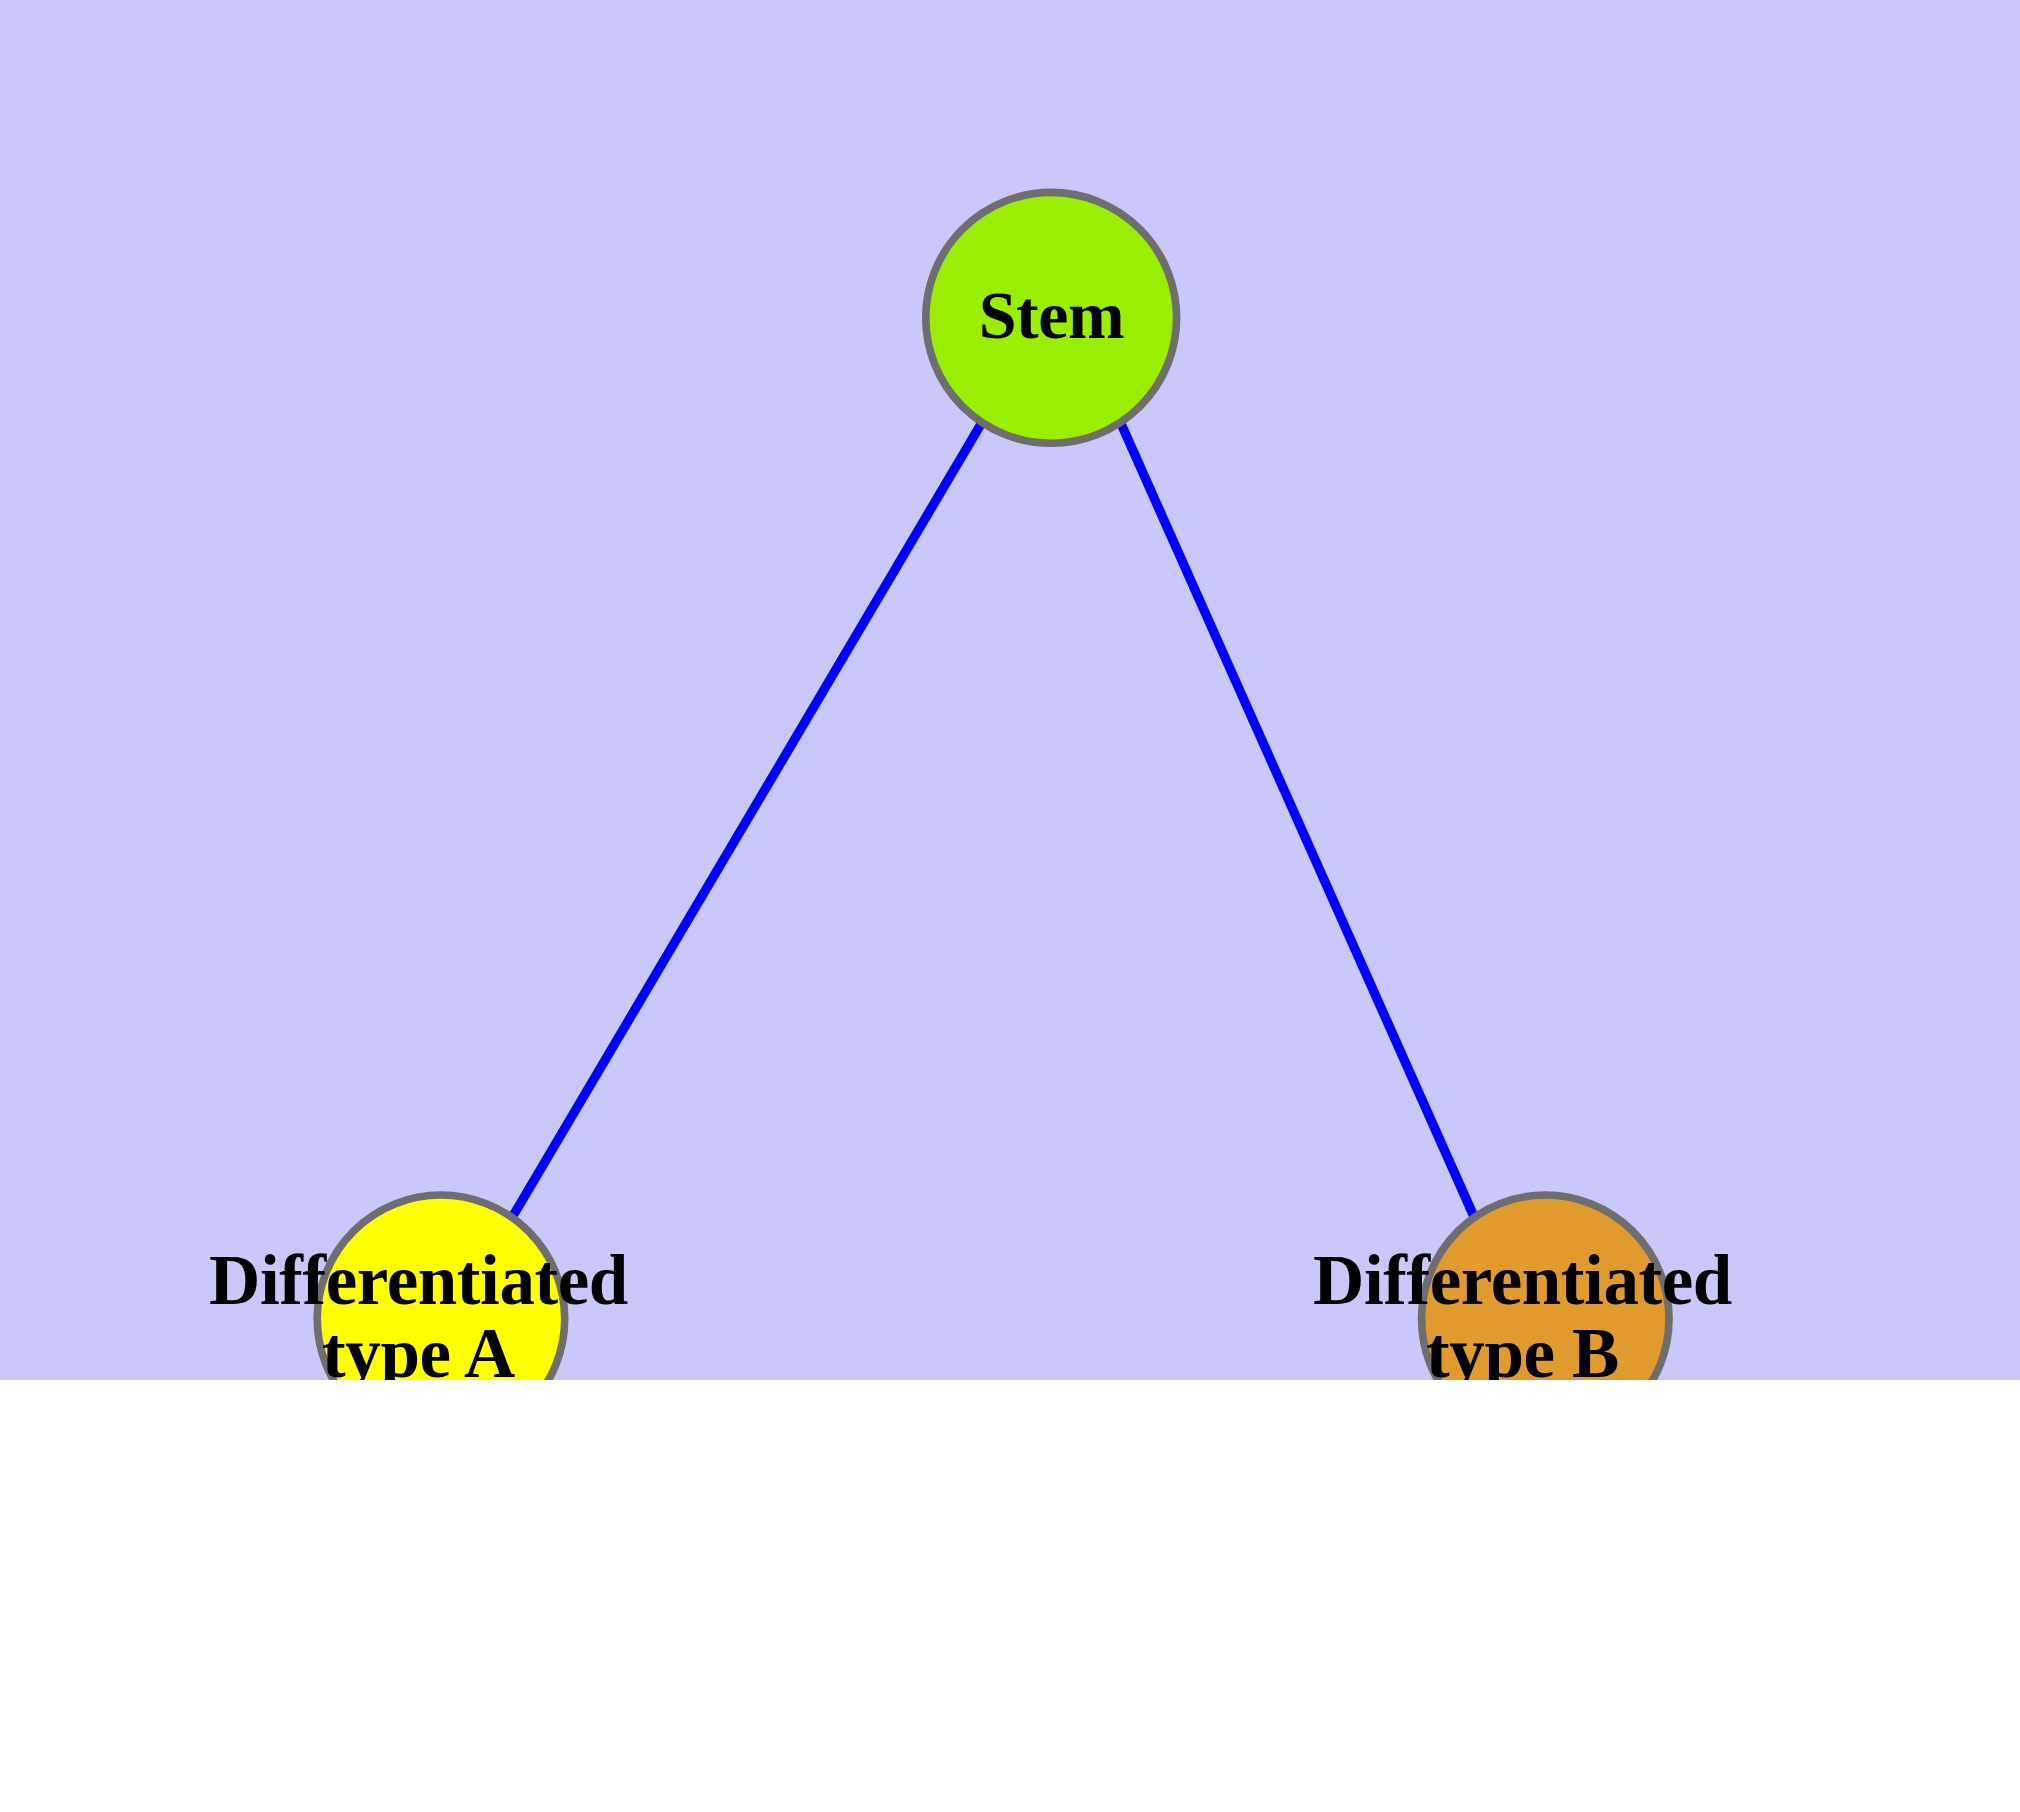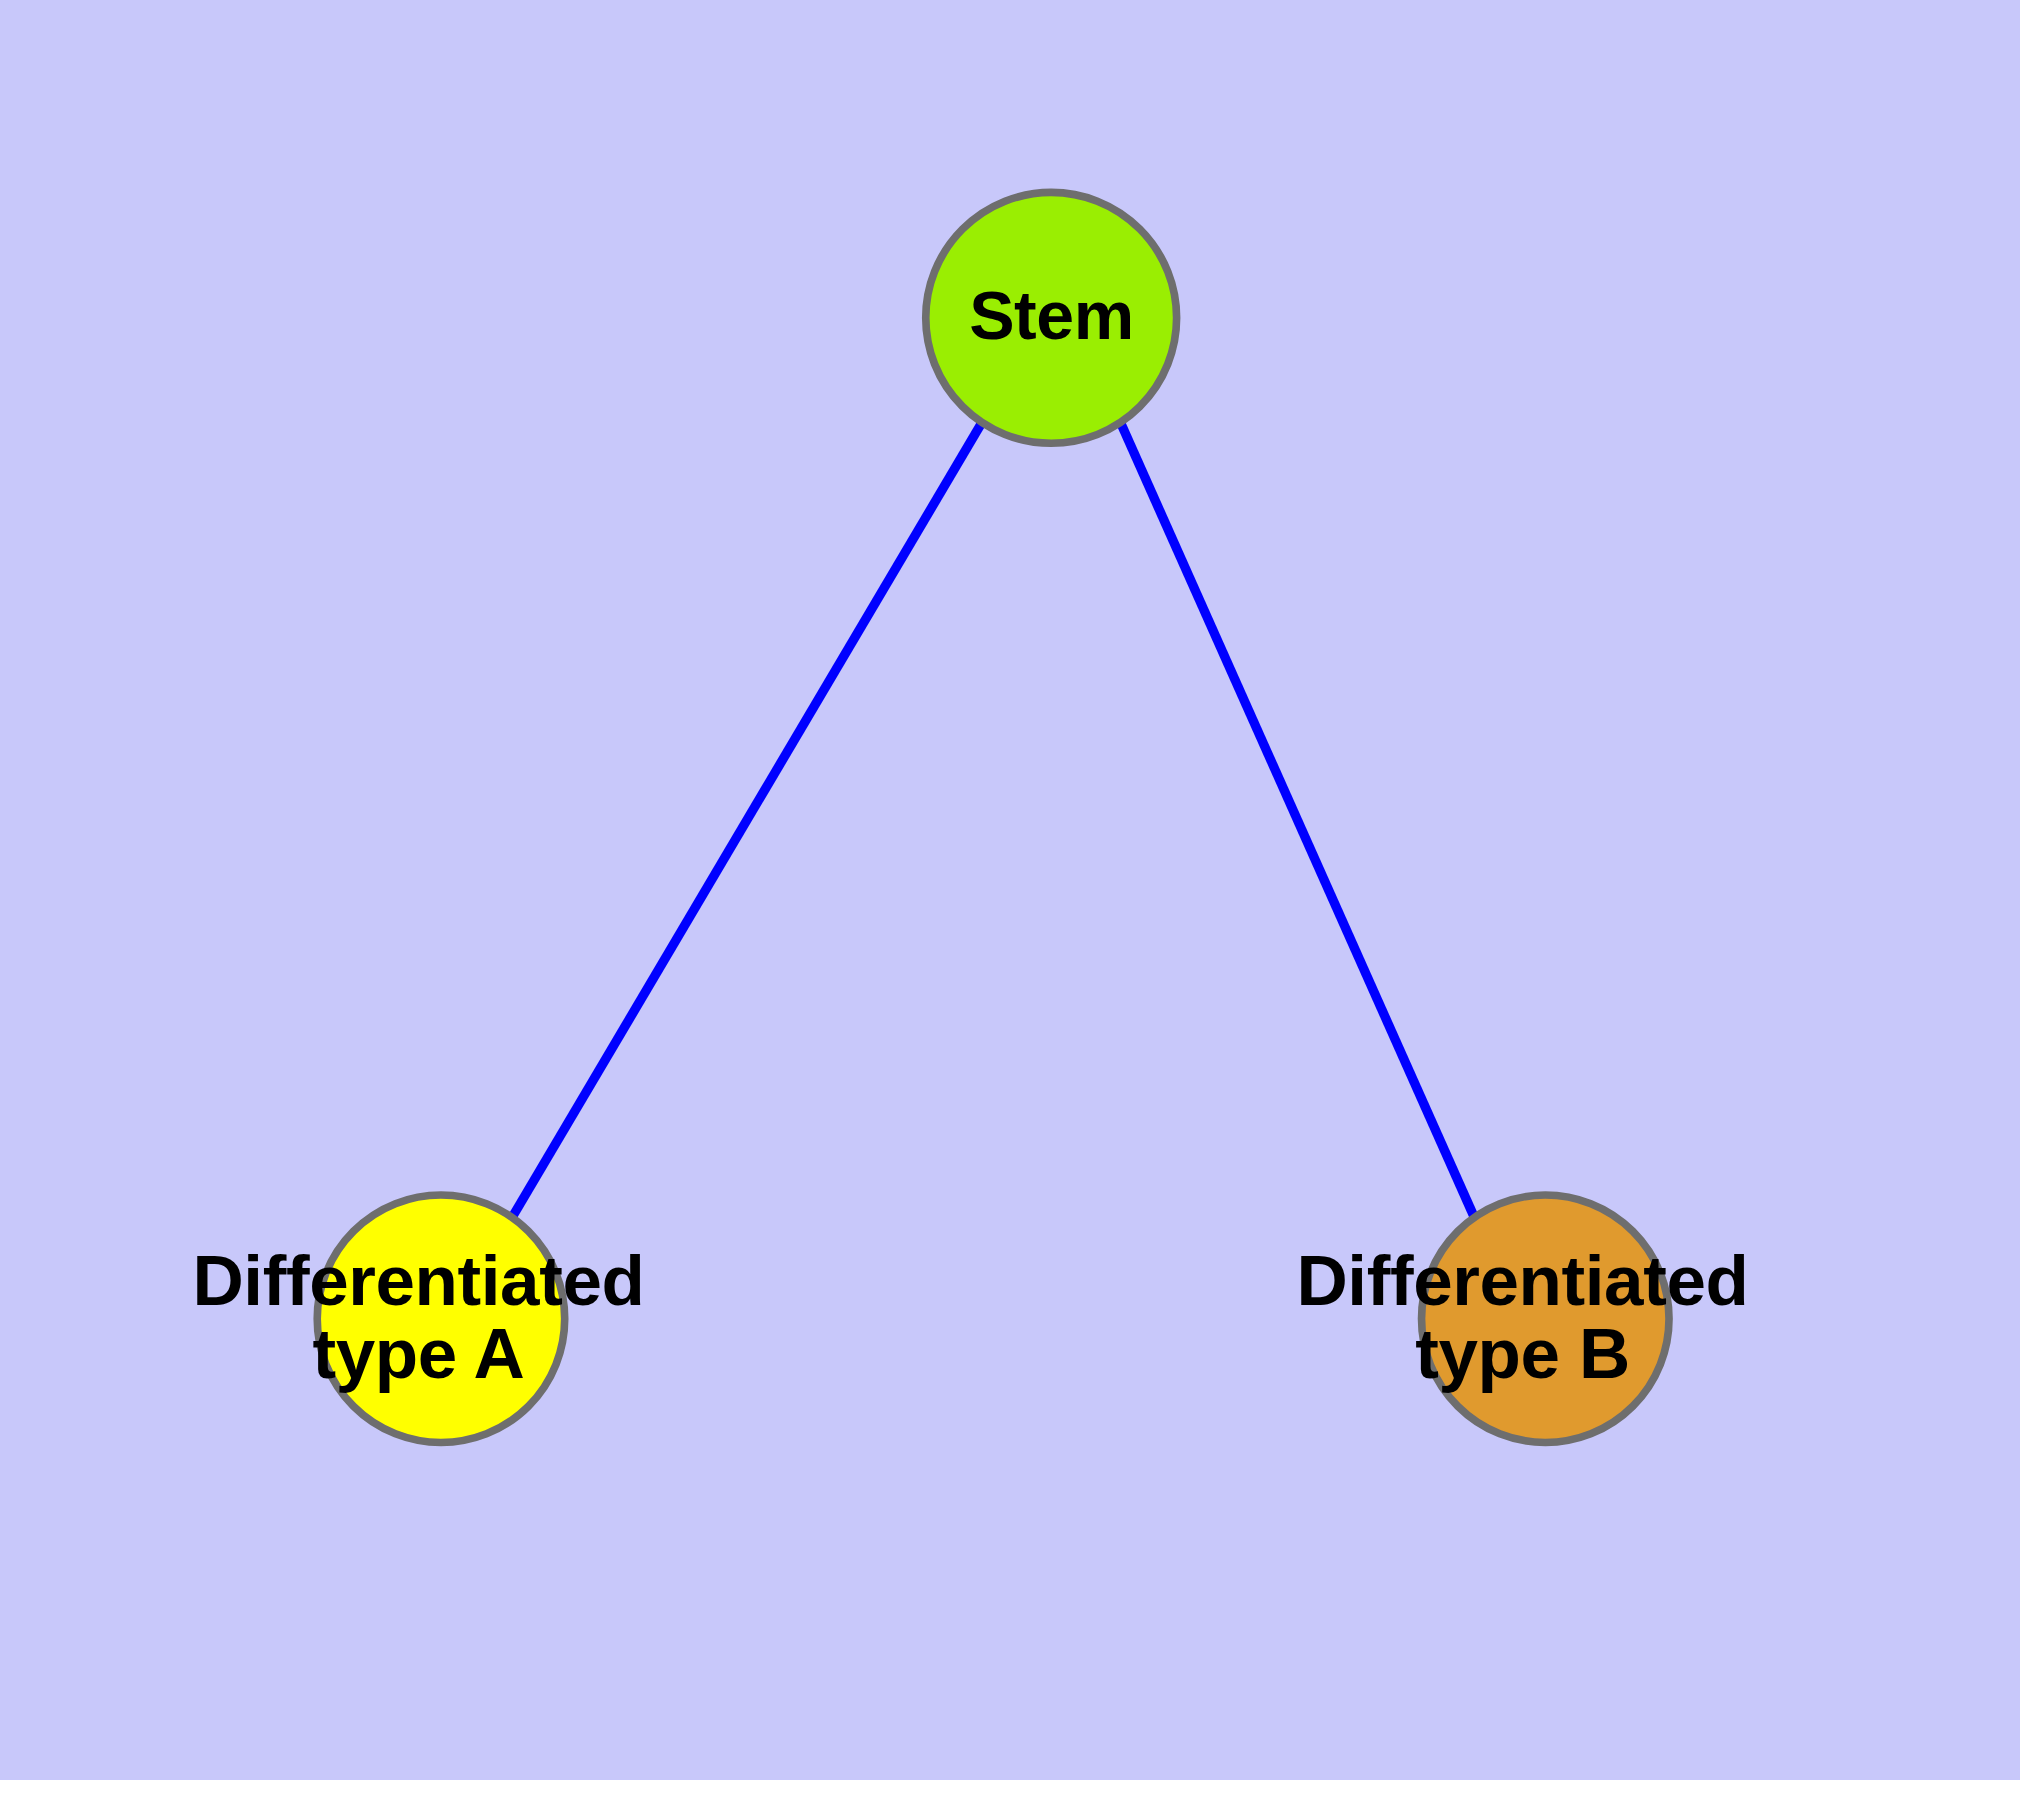--- a/index.html
+++ b/index.html
@@ -3,23 +3,23 @@
 <meta charset="utf-8">
 <style>
   html, body {
     margin: 0;
     padding: 0;
     background: #ffffff;
   }
   #canvas {
     position: relative;
     width: 2021px;
-    height: 1780px;
+    height: 1380px;
     overflow: hidden;
-    font-family: Liberation Sans, sans-serif;
+    font-family: Liberation Serif, serif;
   }
   #bg-rect {
     position: absolute;
     left: 0;
     top: 0;
     width: 2021px;
     height: 1812px;
     background: #c8c8fa;
   }
   #graph-svg {

